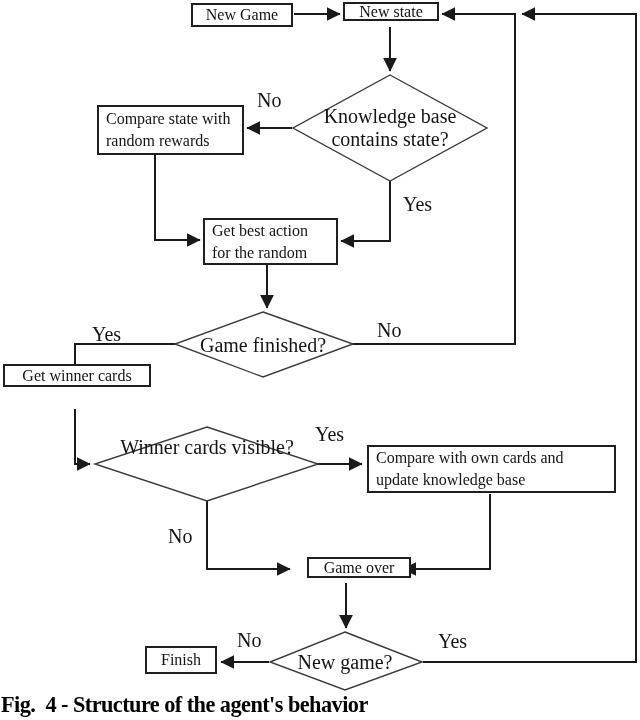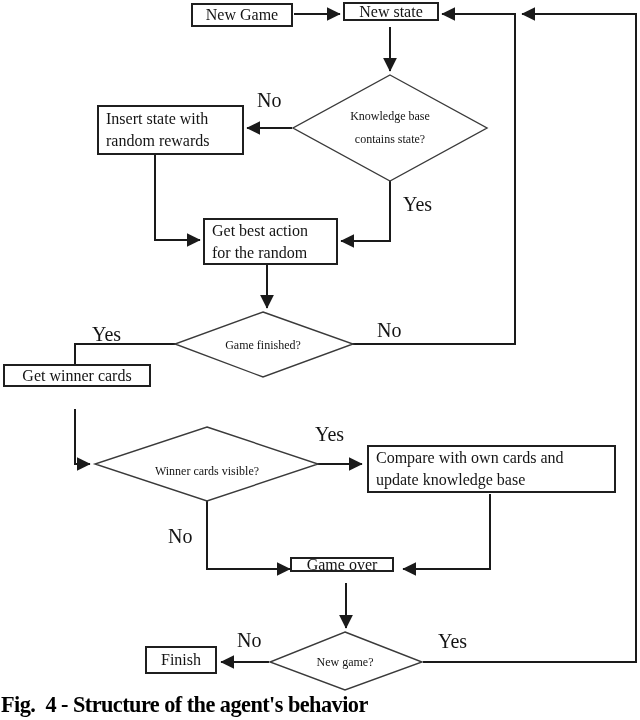--- a/index.html
+++ b/index.html
@@ -29,21 +29,21 @@
   }
   .box.leftalign{
     justify-content:flex-start;
     text-align:left;
     padding-left:7px;
     white-space:normal;
   }
   .dlabel{
     position:absolute;
     z-index:2;
-    font-size:12px;
+    font-size:20px;
     line-height:23px;
     text-align:center;
     white-space:nowrap;
   }
   .elabel{
     position:absolute;
     z-index:2;
     font-size:20px;
     line-height:18px;
     white-space:nowrap;
@@ -102,21 +102,21 @@
   <div class="box" style="left:191px;top:3px;width:102px;height:24px">
     <span>New Game</span>
   </div>
 
   <div class="box" style="left:343px;top:2px;width:96px;height:19px">
     <span>New state</span>
   </div>
 
   <div class="box leftalign" style="left:97px;top:105px;width:147px;height:50px">
     <div>
-      <div>Insert state with</div>
+      <div>Compare state with</div>
       <div>random rewards</div>
     </div>
   </div>
 
   <div class="box leftalign" style="left:203px;top:218px;width:135px;height:47px">
     <div>
       <div>Get best action</div>
       <div>for the random</div>
     </div>
   </div>
@@ -125,36 +125,36 @@
     <span>Get winner cards</span>
   </div>
 
   <div class="box leftalign" style="left:367px;top:445px;width:249px;height:48px">
     <div>
       <div>Compare with own cards and</div>
       <div>update knowledge base</div>
     </div>
   </div>
 
-  <div class="box" style="left:290px;top:557px;width:104px;height:15px">
+  <div class="box" style="left:307px;top:557px;width:104px;height:21px">
     <span>Game over</span>
   </div>
 
   <div class="box" style="left:145px;top:646px;width:72px;height:28px">
     <span>Finish</span>
   </div>
 
   <div class="dlabel" style="left:300px;top:105px;width:180px">
     <div>Knowledge base</div>
     <div>contains state?</div>
   </div>
 
   <div class="dlabel" style="left:183px;top:334px;width:160px">Game finished?</div>
 
-  <div class="dlabel" style="left:106px;top:460px;width:202px">Winner cards visible?</div>
+  <div class="dlabel" style="left:106px;top:436px;width:202px">Winner cards visible?</div>
 
   <div class="dlabel" style="left:285px;top:651px;width:120px">New game?</div>
 
   <span class="elabel" style="left:257px;top:91px">No</span>
   <span class="elabel" style="left:403px;top:195px">Yes</span>
   <span class="elabel" style="left:92px;top:325px">Yes</span>
   <span class="elabel" style="left:377px;top:321px">No</span>
   <span class="elabel" style="left:315px;top:425px">Yes</span>
   <span class="elabel" style="left:168px;top:527px">No</span>
   <span class="elabel" style="left:237px;top:631px">No</span>

